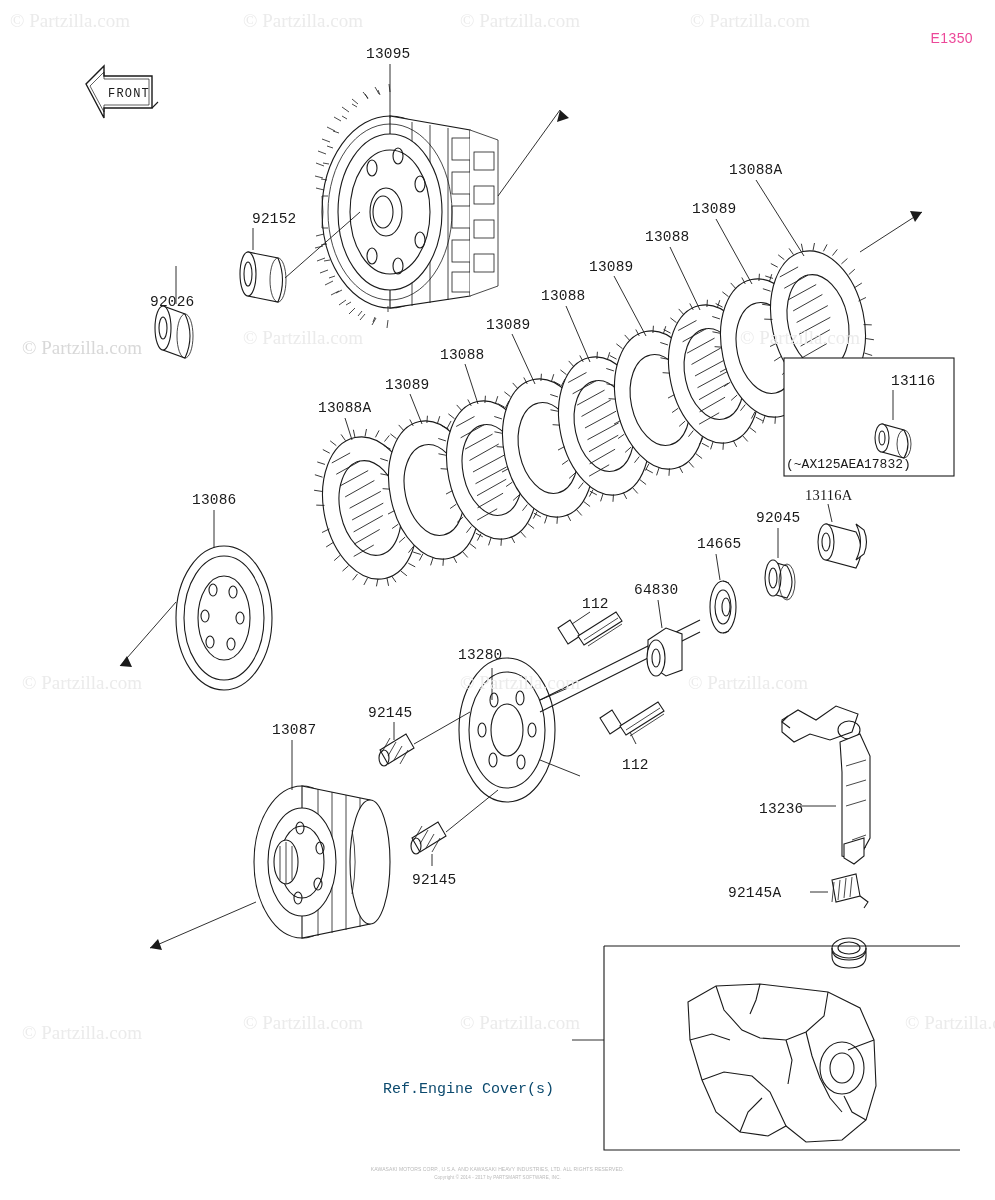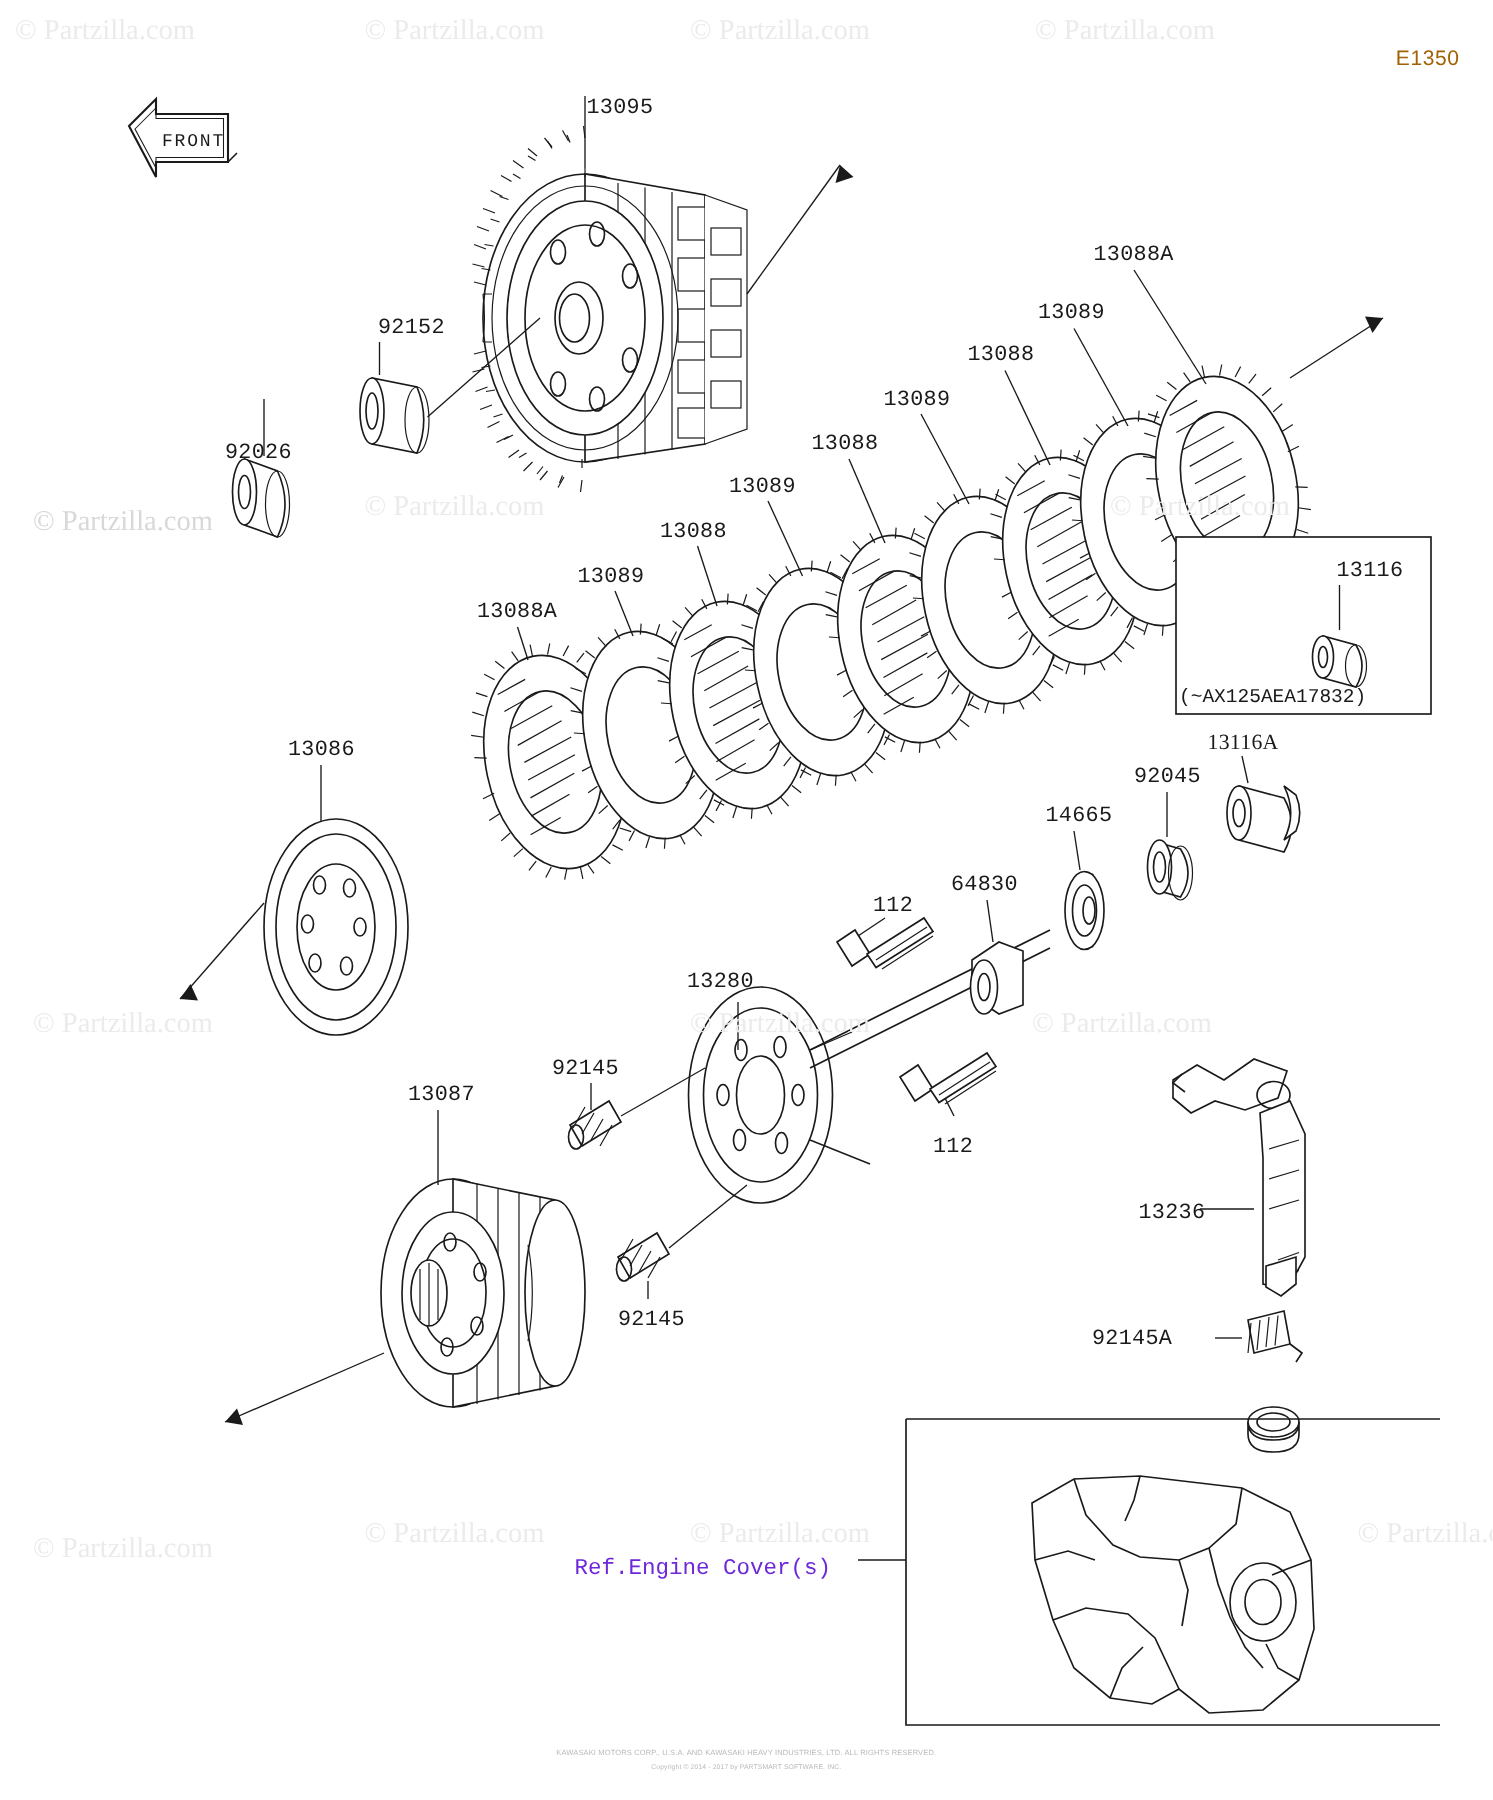--- a/index.html
+++ b/index.html
@@ -50,29 +50,30 @@
     white-space: nowrap;
   }
   .f1 { top: 1166px; font-size: 5px; letter-spacing: 0.1px; }
   .f2 { top: 1175px; font-size: 4.5px; letter-spacing: 0.1px; }
   .sheet-code {
     position: absolute;
     right: 22px;
     top: 30px;
     font-family: "Liberation Sans", sans-serif;
     font-size: 14px;
-    color: #a16207;
+    color: #ec4899;
     letter-spacing: 0.4px;
   }
   .ref-label {
     position: absolute;
     font-family: "Liberation Mono", monospace;
     font-size: 15px;
-    color: #6d28d9;
+    color: #0c4a6e;
     white-space: nowrap;
+    margin-top: 44px;
   }
   .note-label {
     position: absolute;
     font-family: "Liberation Mono", monospace;
     font-size: 13px;
     color: #1a1a1a;
     white-space: nowrap;
   }
 </style>
 </head>
@@ -473,21 +474,21 @@
       <path class="ln" d="M690 1040 L712 1034 L730 1040"></path>
       <path class="ln" d="M760 984 L756 1000 L750 1014"></path>
       <path class="ln" d="M786 1040 L792 1060 L788 1084"></path>
     </g>
   </g>
   <path class="leader" d="M572 1040 L604 1040"></path>
 
 </svg>
 
 <div id="labels-layer">
-    <div class="label" style="left: 366px; top: 64px; margin-left: 25px;">13095</div>
+    <div class="label" style="left: 366px; top: 46px;">13095</div>
     <div class="label" style="left: 729px; top: 162px;">13088A</div>
     <div class="label" style="left: 692px; top: 201px;">13089</div>
     <div class="label" style="left: 645px; top: 229px;">13088</div>
     <div class="label" style="left: 589px; top: 259px;">13089</div>
     <div class="label" style="left: 541px; top: 288px;">13088</div>
     <div class="label" style="left: 486px; top: 317px;">13089</div>
     <div class="label" style="left: 440px; top: 347px;">13088</div>
     <div class="label" style="left: 385px; top: 377px;">13089</div>
     <div class="label" style="left: 318px; top: 400px;">13088A</div>
     <div class="label" style="left: 228px; top: 211px; margin-left: 24px;">92152</div>

